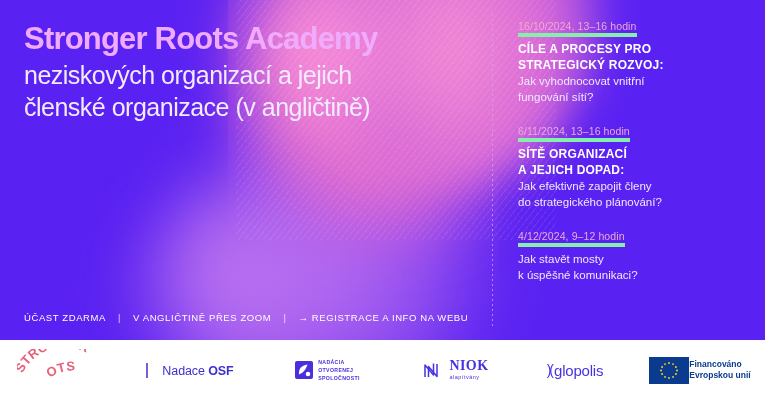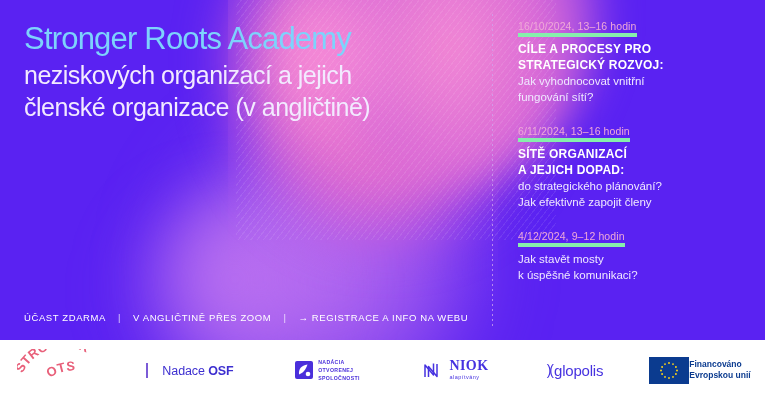--- a/index.html
+++ b/index.html
@@ -57,21 +57,21 @@
   
   .divider{
     position:absolute;left:492px;top:14px;width:1px;height:312px;
     background:repeating-linear-gradient(180deg,#cfa6ef 0px,#cfa6ef 2px,rgba(255,255,255,0) 2px,rgba(255,255,255,0) 5px);
     opacity:.75;
   }
 
   
   .left{position:absolute;left:24px;top:22px;width:450px;}
   .title{
-    font-size:31px;line-height:1.12;font-weight:normal;color:#7dd3fc;
+    font-size:31px;line-height:1.12;font-weight:bold;color:#f0abfc;
     letter-spacing:-0.8px;margin:0 0 2px 0;white-space:nowrap;
   }
   .subtitle{
     font-size:25px;line-height:1.28;color:#f2eaff;font-weight:400;
     letter-spacing:-0.5px;margin:0;
   }
   .subtitle span{display:block;}
 
   
   .infostrip{
@@ -189,22 +189,22 @@
         </div>
       </div>
 
       <div class="event">
         <div class="ev-date">6/11/2024, 13–16 hodin</div>
         <div class="ev-head">
           <span>SÍTĚ ORGANIZACÍ</span>
           <span>A JEJICH DOPAD:</span>
         </div>
         <div class="ev-sub">
+          <span>Jak efektivně zapojit členy</span>
           <span>do strategického plánování?</span>
-          <span>Jak efektivně zapojit členy</span>
         </div>
       </div>
 
       <div class="event">
         <div class="ev-date">4/12/2024, 9–12 hodin</div>
         <div class="ev-sub">
           <span>Jak stavět mosty</span>
           <span>k úspěšné komunikaci?</span>
         </div>
       </div>

